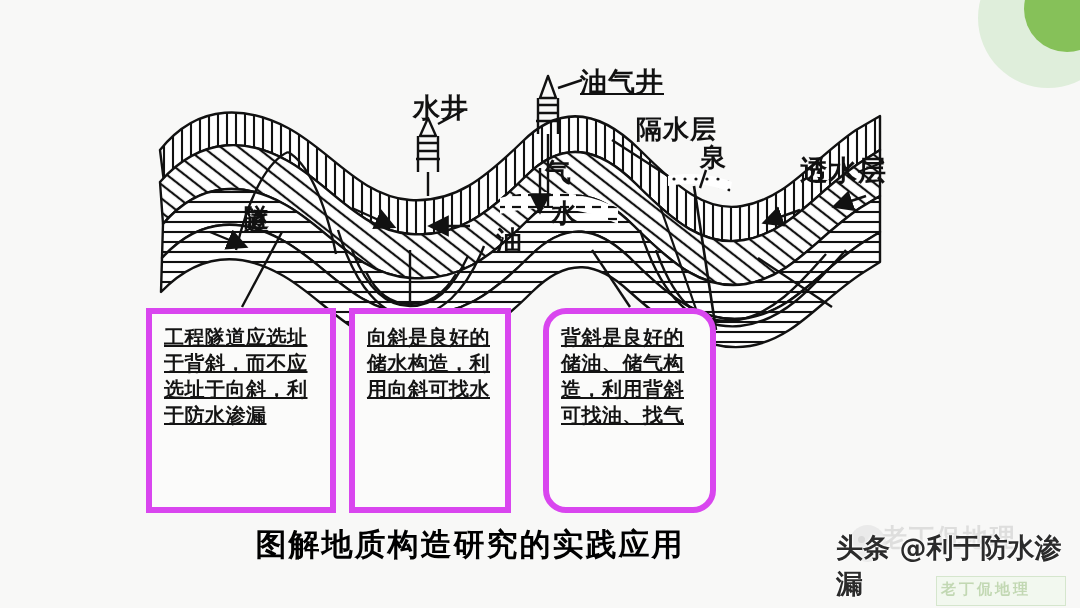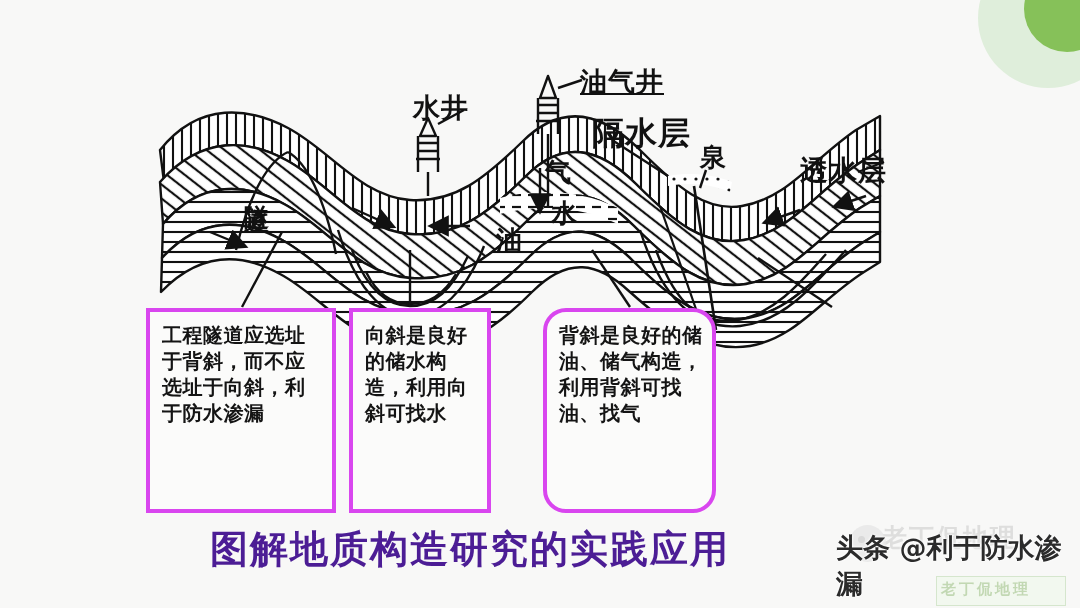--- a/index.html
+++ b/index.html
@@ -24,59 +24,60 @@
     width:86px;height:86px;border-radius:50%;
     background:#86c159;
   }
 
   
   #diagram{position:absolute;left:0;top:0;width:1080px;height:608px;}
 
   
   .info-box{
     position:absolute;
-    border:4px solid #d946ef;
+    border:6px solid #d946ef;
     background:#fbfbfa;
     box-sizing:border-box;
     padding:10px 8px 6px 12px;
     font-family:"DejaVu Serif","Liberation Serif",serif;
     font-weight:700;
     font-size:20px;
     line-height:1.30;
     letter-spacing:0.5px;
     color:#141414;
     white-space:pre-line;
+    text-decoration:underline;
   }
   #box1{left:146px;top:308px;width:190px;height:205px;}
-  #box2{left:349px;top:308px;width:142px;height:205px;}
+  #box2{left:349px;top:308px;width:162px;height:205px;}
   #box3{left:543px;top:308px;width:173px;height:205px;border-radius:23px;}
   #box4{left:744px;top:308px;width:175px;height:205px;}
 
   
   #caption{
     position:absolute;left:0;top:524px;width:940px;
     text-align:center;
     font-family:"DejaVu Serif","Liberation Serif",serif;
-    font-size:38px;font-weight:700;color:#4c1d95;
+    font-size:31px;font-weight:700;color:#000000;
     letter-spacing:2px;
   }
 
   
   .lbl{
     position:absolute;
     font-family:"DejaVu Serif","Liberation Serif",serif;
     font-weight:700;color:#111;
     white-space:nowrap;
     letter-spacing:1px;
   }
   .lbl.vert{writing-mode:vertical-rl;text-orientation:upright;letter-spacing:4px;}
 
   #lbl-shuijing{left:413px;top:90px;font-size:27px;text-align:right;}
   #lbl-youqijing{left:580px;top:64px;font-size:27px;text-decoration:underline;}
-  #lbl-geshuiceng{left:592px;top:112px;font-size:32px;}
+  #lbl-geshuiceng{left:636px;top:112px;font-size:26px;}
   #lbl-quan{left:700px;top:140px;font-size:26px;}
   #lbl-toushuiceng{left:800px;top:152px;font-size:28px;}
   #lbl-suidao{left:240px;top:185px;font-size:25px;}
   #lbl-qi{left:545px;top:155px;font-size:26px;}
   #lbl-shui{left:551px;top:196px;font-size:26px;}
   #lbl-you{left:496px;top:223px;font-size:26px;}
 
   
   #wm-toutiao{
     position:absolute;left:836px;top:530px;

